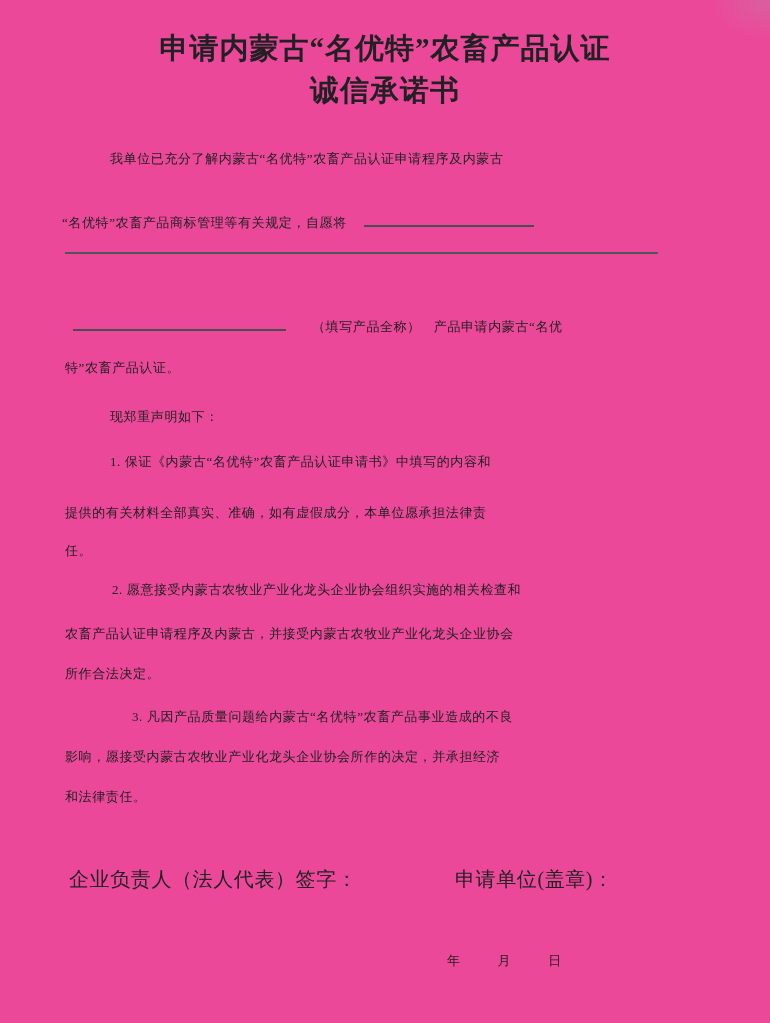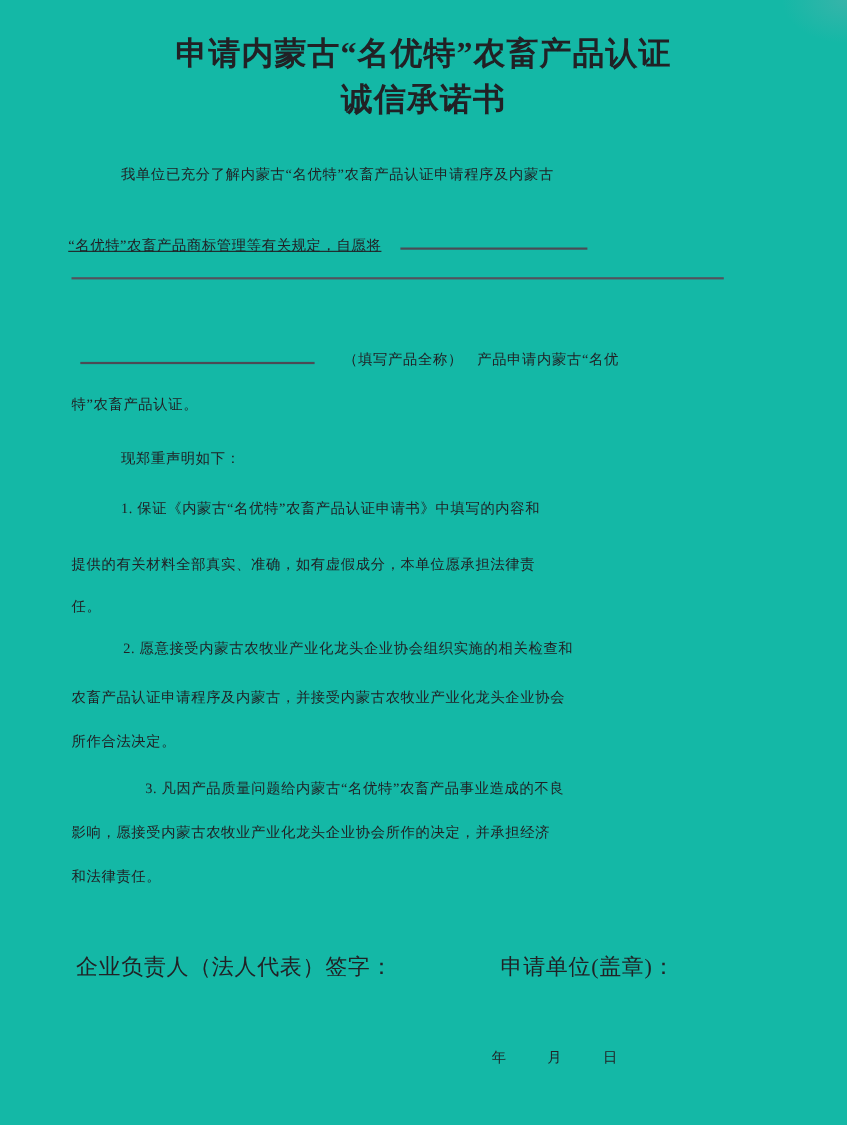--- a/index.html
+++ b/index.html
@@ -1,21 +1,21 @@
 <!DOCTYPE html>
 <html><head>
 <meta charset="utf-8">
 <style>
   html, body { margin: 0; padding: 0; background: #e8e8e8; }
   .page {
     position: relative;
     width: 770px;
     height: 1023px;
     margin: 0 auto;
-    background: #14b8a6;
+    background: #ec4899;
     font-family: "Liberation Serif", serif;
     color: #212125;
     overflow: hidden;
   }
   
   .scan-shade {
     position: absolute; right: 0; top: 0; width: 60px; height: 40px;
     background: radial-gradient(ellipse at top right, rgba(160,168,180,0.25), rgba(160,168,180,0) 70%);
     pointer-events: none;
   }
@@ -58,21 +58,21 @@
 <body>
 
 <div class="page">
   <div class="scan-shade"></div>
 
   <div class="title-line t1">申请内蒙古“名优特”农畜产品认证</div>
   <div class="title-line t2">诚信承诺书</div>
 
   <div class="line" style="left:110px; top:146px;">我单位已充分了解内蒙古“名优特”农畜产品认证申请程序及内蒙古</div>
 
-  <div class="line" style="left:62px; top:203px;text-decoration:underline;">
+  <div class="line" style="left:62px; top:203px;">
     <span>“名优特”农畜产品商标管理等有关规定，自愿将</span><span class="blank blank-inline"></span>
   </div>
 
   <div class="rule" style="left:65px; top:252px; width:593px;"></div>
 
   <div class="line" style="left:65px; top:355px;">特”农畜产品认证。</div>
 
   <div class="line" style="left:73px; top:307px;">
     <span class="blank" style="width:213px;"></span><span class="fill-hint">（填写产品全称）</span><span class="after-hint">产品申请内蒙古“名优</span>
   </div>

